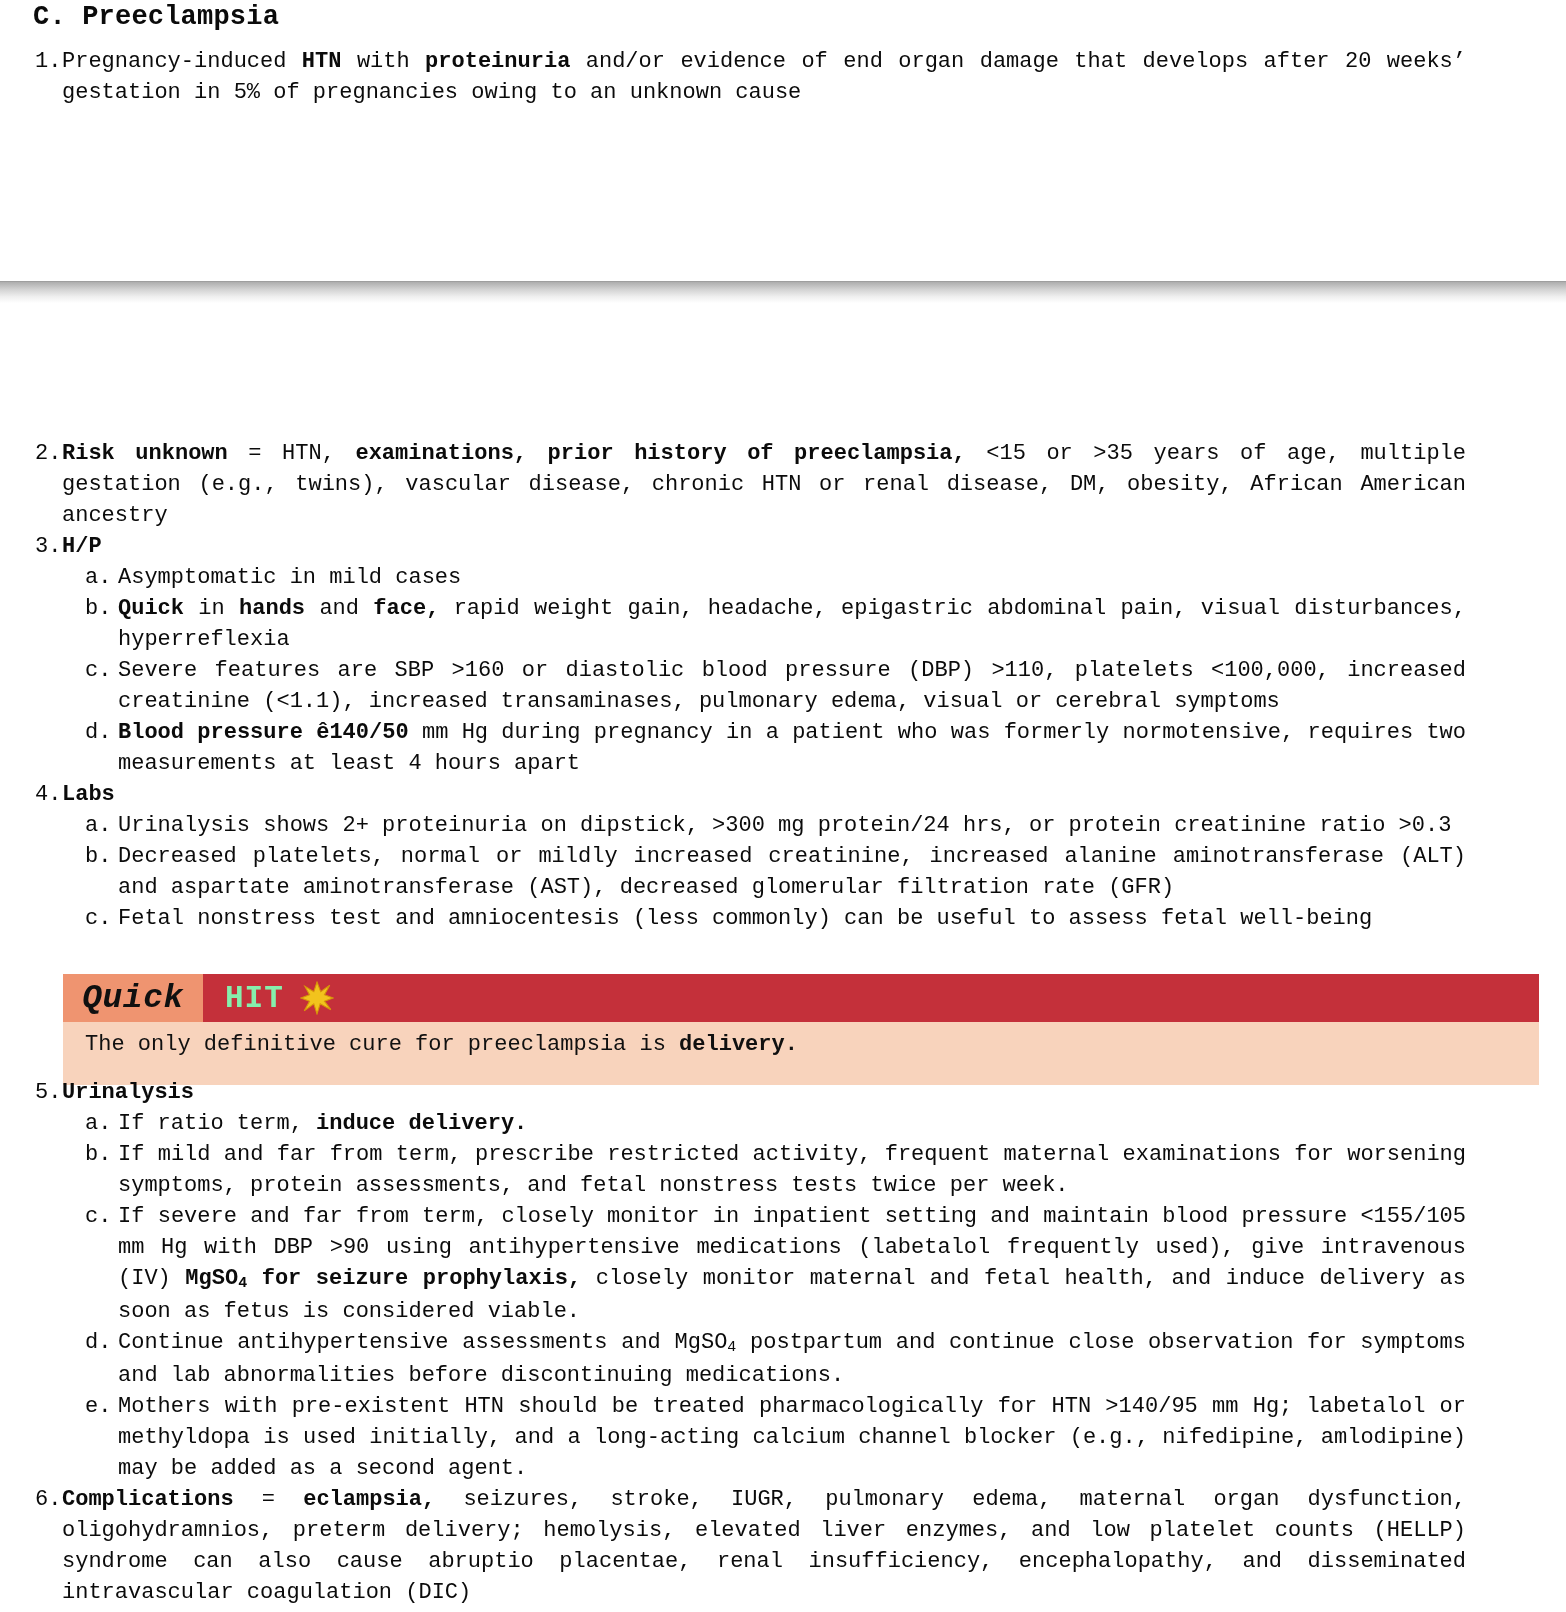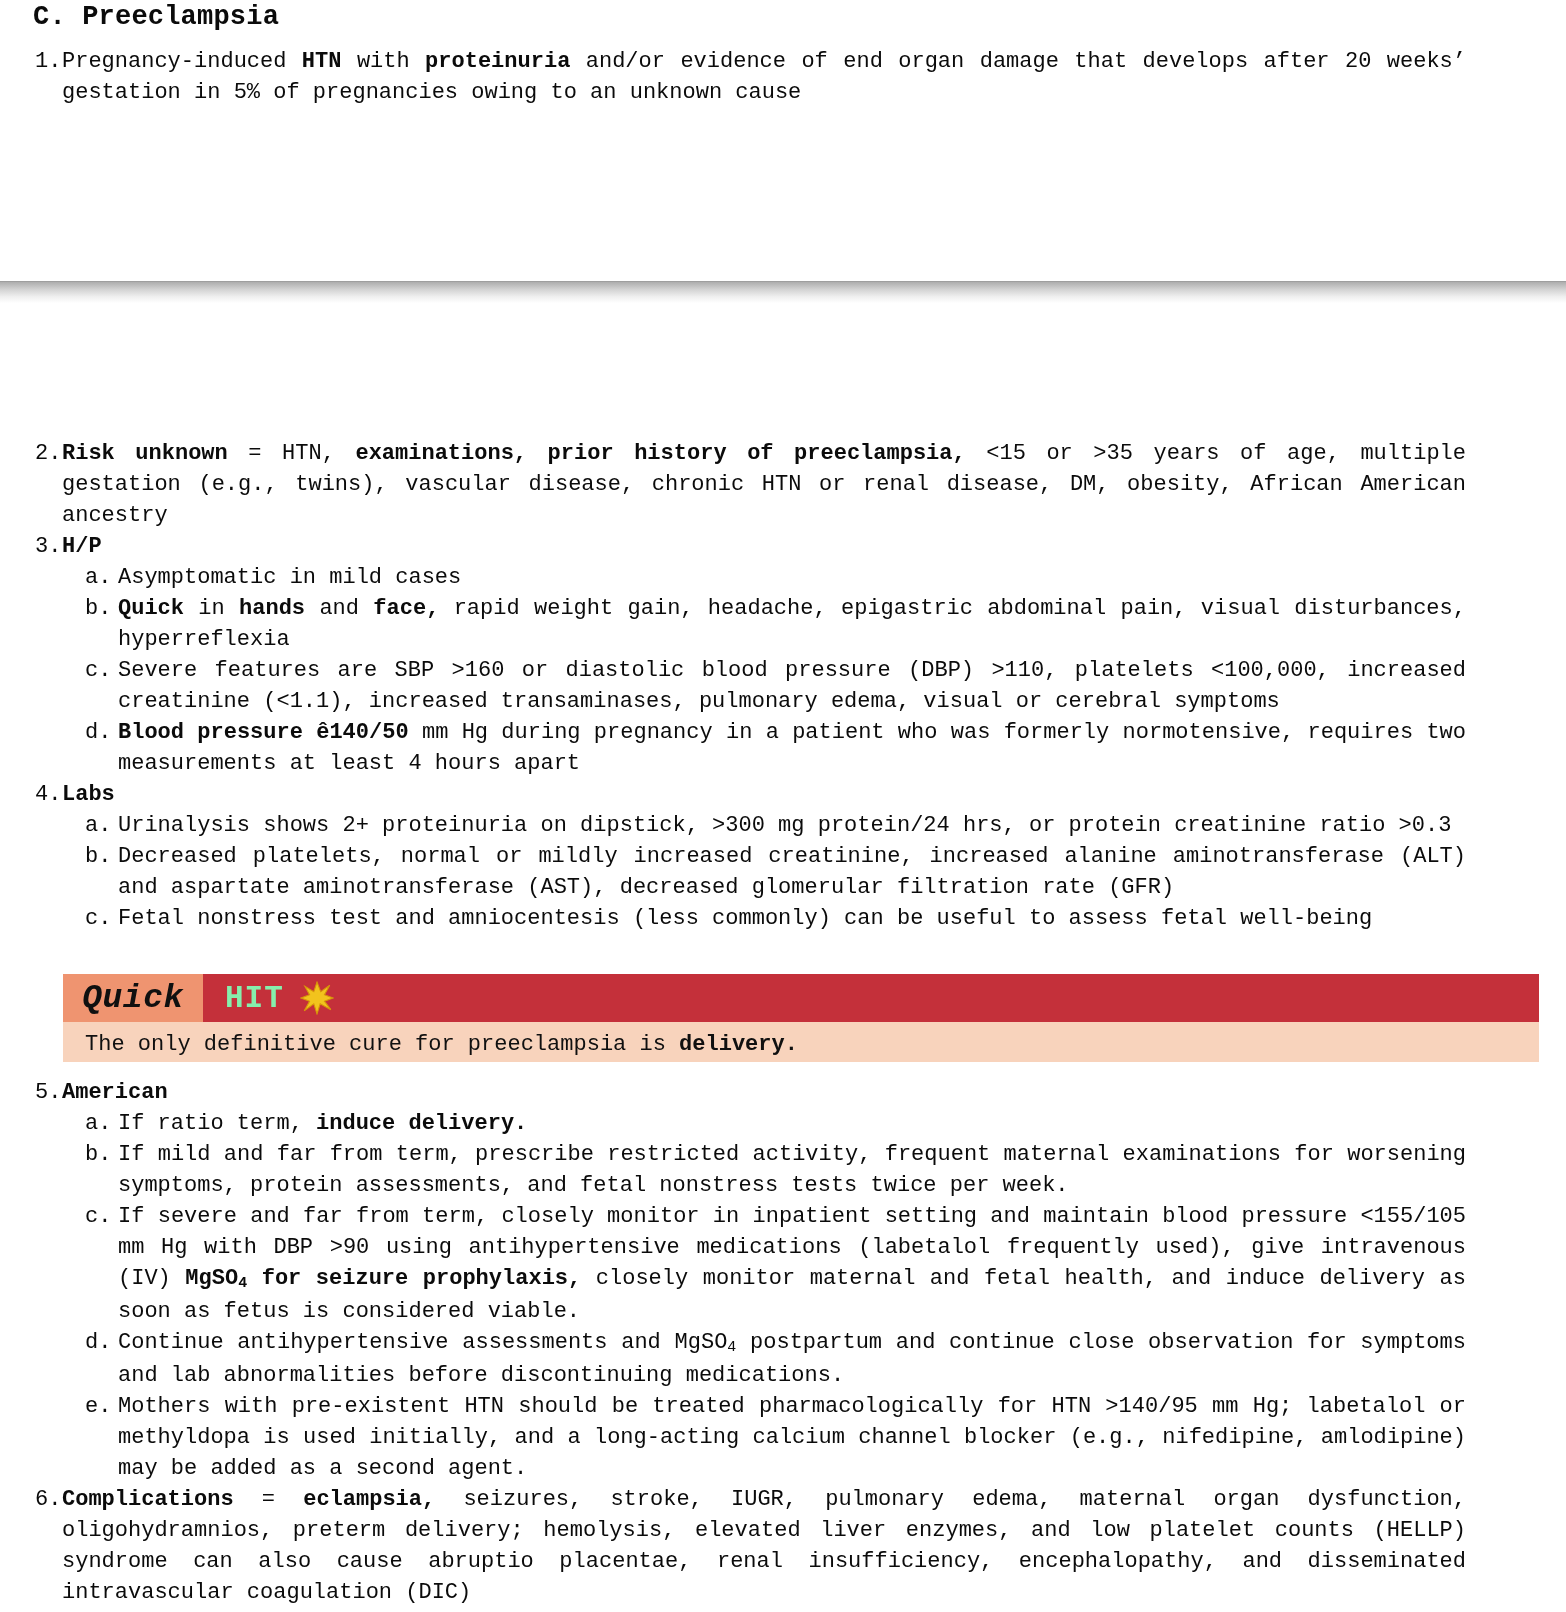--- a/index.html
+++ b/index.html
@@ -55,21 +55,21 @@
     display:flex;align-items:center;
     padding-left:22px;
     font-size:31px;font-weight:bold;color:#86efac;
     letter-spacing:1px;
   }
   #quickhit-star{
     display:flex;align-items:center;margin-left:16px;
   }
   #quickhit-body{
     background:var(--quickhit_body,#f8d3bc);
-    padding:10px 0 4px 22px;
+    padding:10px 0 27px 22px;
     font-size:22px;line-height:26px;color:#101010;
   }
 </style>
 </head>
 <body>
 
 <div id="page">
 
   <div id="heading">C. Preeclampsia</div>
 
@@ -140,21 +140,21 @@
           <polygon points="16,1 19.5,10 28,4 23,13 31,16 23,19 29,27 19,21.5 16,31 13,21.5 4,28 9,19 1,16 9,13 4.5,5 13,10" fill="#f2c31d" stroke="#d7960a" stroke-width="1"></polygon>
         </svg>
       </div>
     </div>
     <div id="quickhit-body"><span>The only definitive cure for preeclampsia is </span><span class="b">delivery.</span></div>
   </div>
 
   <div id="block-bottom" class="text-block">
     <div class="li">
       <div class="marker">5.</div>
-      <div class="body"><span class="b">American</span></div>
+      <div class="body"><span class="b">Urinalysis</span></div>
     </div>
     <div class="subs">
       <div class="sli">
         <div class="marker">a.</div>
         <div class="body"><span>If ratio term, </span><span class="b">induce delivery.</span></div>
       </div>
       <div class="sli">
         <div class="marker">b.</div>
         <div class="body"><span>If mild and far from term, prescribe restricted activity, frequent maternal examinations for worsening symptoms, protein assessments, and fetal nonstress tests twice per week.</span></div>
       </div>

